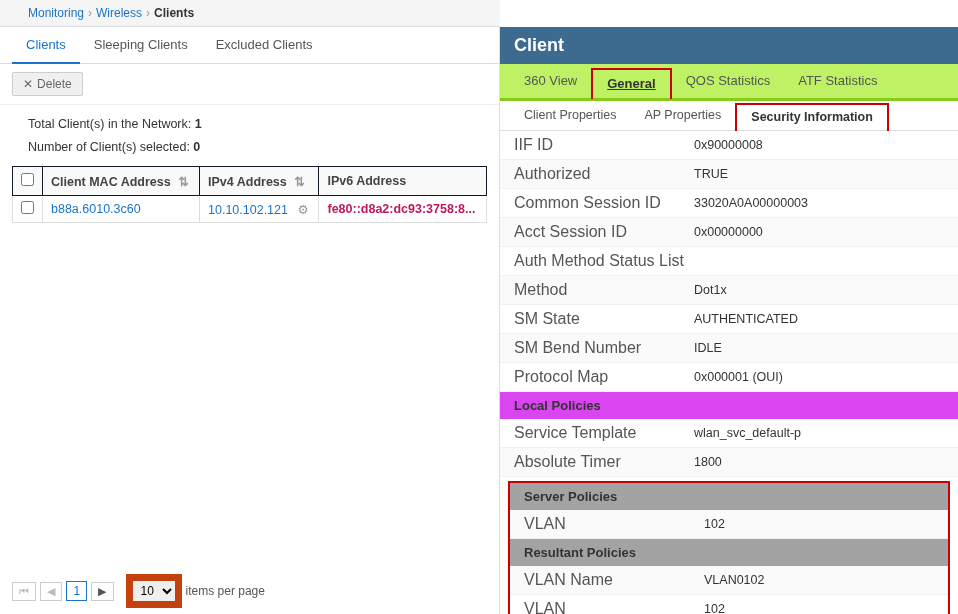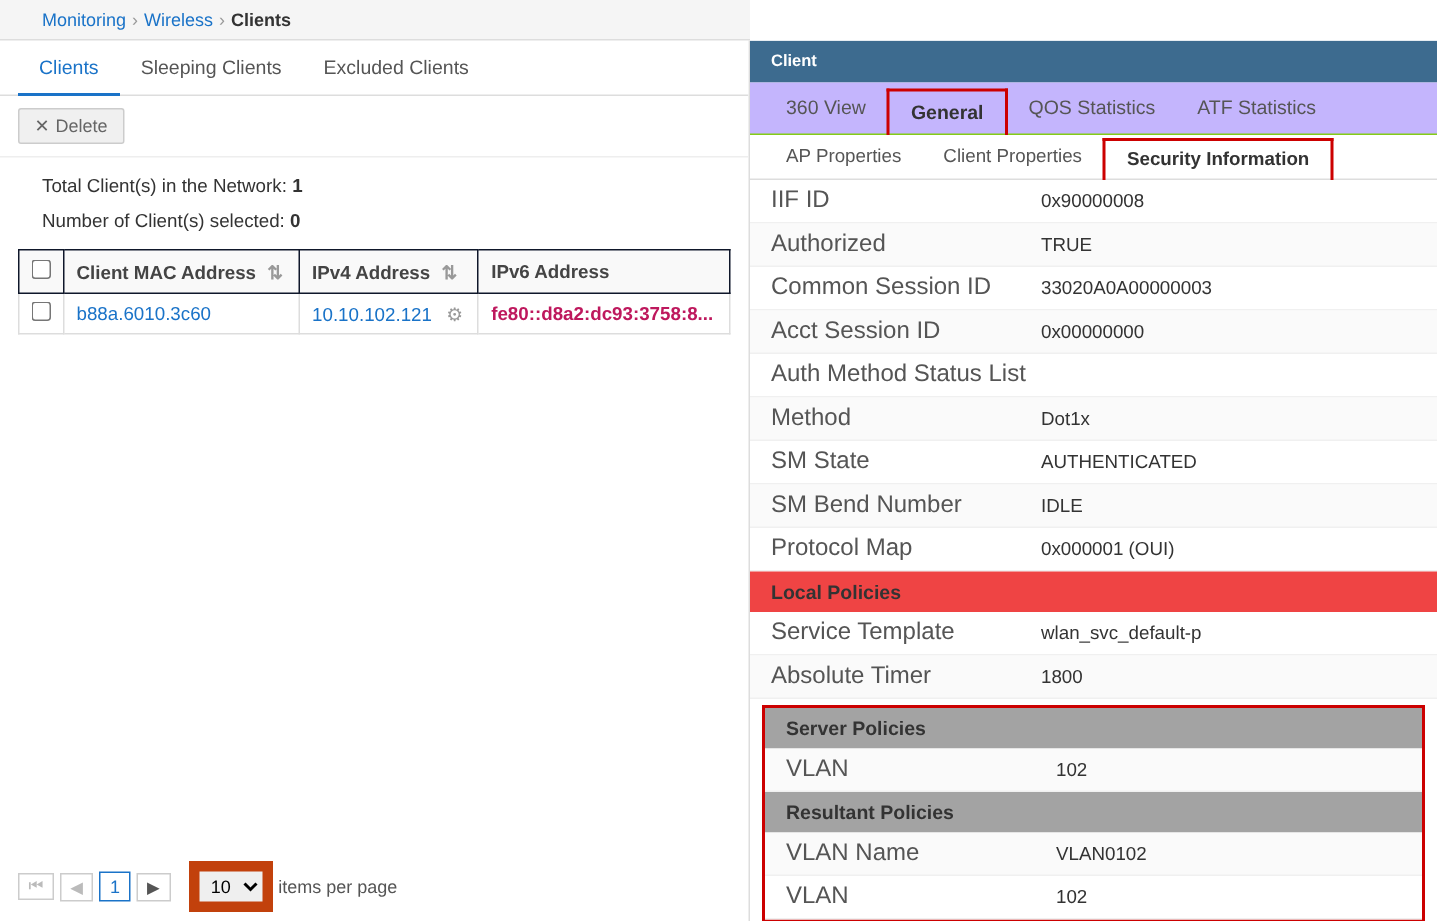--- a/index.html
+++ b/index.html
@@ -130,46 +130,47 @@
       display: flex;
       flex-direction: column;
       overflow: hidden;
     }
 
     
     .right-header {
       background: #3d6b8f;
       color: #fff;
       padding: 8px 14px;
-      font-size: 11px;
+      font-size: 18px;
       font-weight: bold;
     }
 
     
     .right-tabs-top {
       display: flex;
-      border-bottom: 1px solid #84cc16;
-      background: #c4b5fd;
+      border-bottom: 3px solid #84cc16;
+      background: #bef264;
       padding: 0 10px;
     }
     .right-tab {
       padding: 9px 14px;
       cursor: pointer;
       font-size: 13px;
       color: #555;
       border-bottom: 2px solid transparent;
       margin-bottom: -1px;
     }
     .right-tab.active-red {
       color: #333;
       border: 2px solid #cc0000;
       border-bottom: none;
       margin-top: 4px;
       padding: 6px 14px;
       font-weight: bold;
+      text-decoration: underline;
     }
 
     
     .right-tabs-sub {
       display: flex;
       border-bottom: 1px solid #ddd;
       background: #fff;
       padding: 0 10px;
     }
     .right-sub-tab {
@@ -210,21 +211,21 @@
       font-size: 16px;
     }
     .info-value {
       flex: 1;
       color: #333;
       font-size: 12.5px;
     }
 
     
     .section-header {
-      background: #ef4444;
+      background: #d946ef;
       padding: 6px 14px;
       font-weight: bold;
       font-size: 13px;
       color: #333;
     }
 
     
     .section-server-policies {
       border: 2px solid #cc0000;
       margin: 4px 8px;
@@ -324,22 +325,22 @@
     <div class="right-header">Client</div>
 
     <div class="right-tabs-top">
       <div class="right-tab">360 View</div>
       <div class="right-tab active-red">General</div>
       <div class="right-tab">QOS Statistics</div>
       <div class="right-tab">ATF Statistics</div>
     </div>
 
     <div class="right-tabs-sub">
+      <div class="right-sub-tab">Client Properties</div>
       <div class="right-sub-tab">AP Properties</div>
-      <div class="right-sub-tab">Client Properties</div>
       <div class="right-sub-tab active-red">Security Information</div>
     </div>
 
     <div class="right-content">
 
       <div class="info-row">
         <span class="info-label">IIF ID</span>
         <span class="info-value">0x90000008</span>
       </div>
       <div class="info-row">

